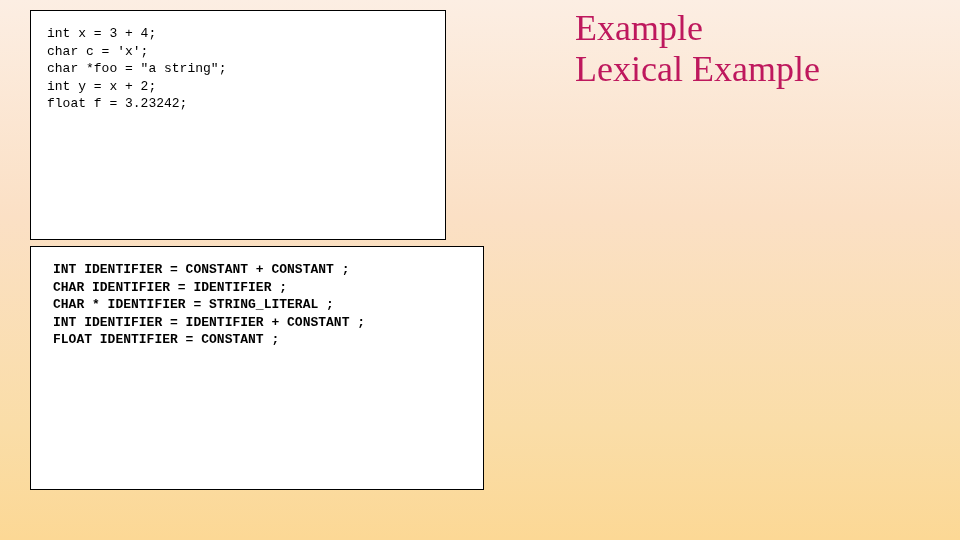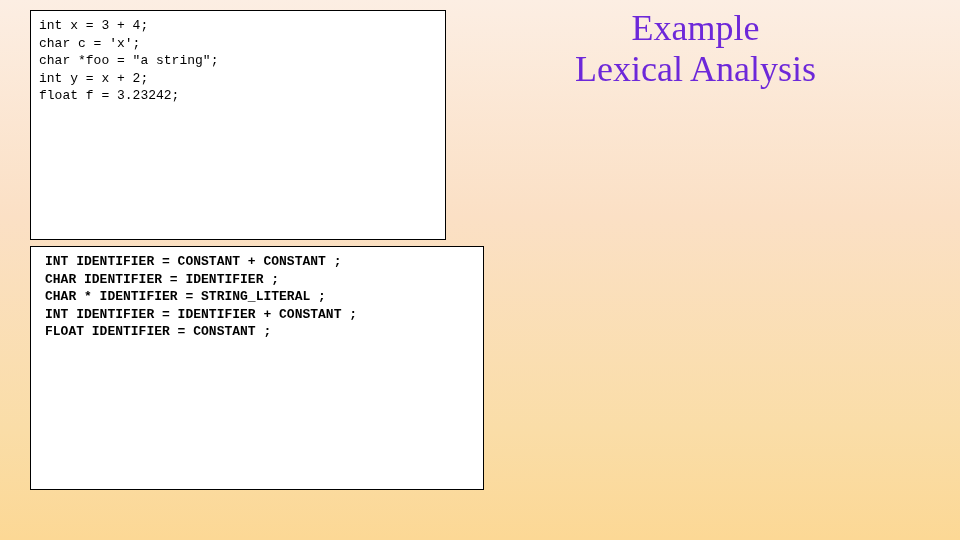--- a/index.html
+++ b/index.html
@@ -13,32 +13,31 @@
     background: linear-gradient(to bottom, #fceee3 0%, #fbe0c5 40%, #fadda7 80%, #fcd895 100%);
     font-family: "Times New Roman", Times, serif;
     position: relative;
   }
   .title {
     position: absolute;
     top: 8px;
     left: 575px;
     font-size: 36px;
     line-height: 1.15;
-    color: #6d28d9;
-    text-align: center;
+    color: #be185d;
   }
   .code-panel {
     position: absolute;
     background: #ffffff;
     border: 1px solid #000;
     box-sizing: border-box;
     padding: 6px 8px;
   }
   .code-panel pre {
-    margin: 0;
+    margin: 8px;
     font-family: "Courier New", Courier, monospace;
     font-size: 13px;
     line-height: 1.35;
     white-space: pre;
     color: #000;
   }
   .panel-top {
     top: 10px;
     left: 30px;
     width: 416px;
@@ -53,21 +52,21 @@
   }
   .panel-bottom pre {
     font-weight: bold;
   }
 </style>
 </head>
 <body>
 
 <div class="title">
   <span>Example</span><br>
-  <span>Lexical Analysis</span>
+  <span>Lexical Example</span>
 </div>
 
 <div class="code-panel panel-top">
   <pre>int x = 3 + 4;
 char c = 'x';
 char *foo = "a string";
 int y = x + 2;
 float f = 3.23242;</pre>
 </div>
 

